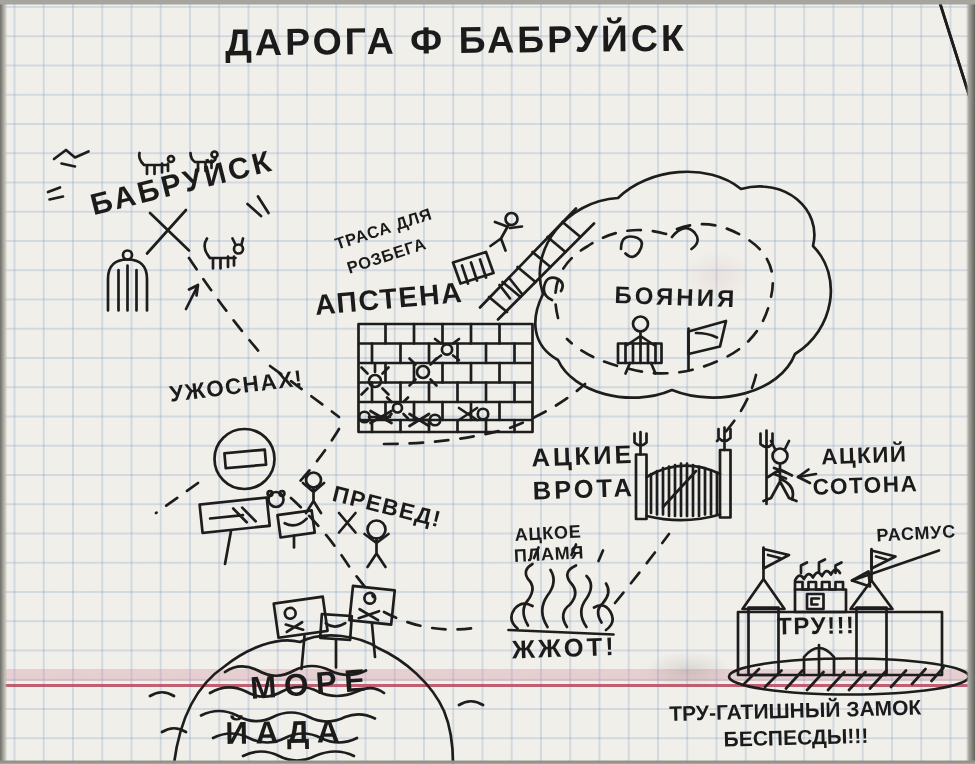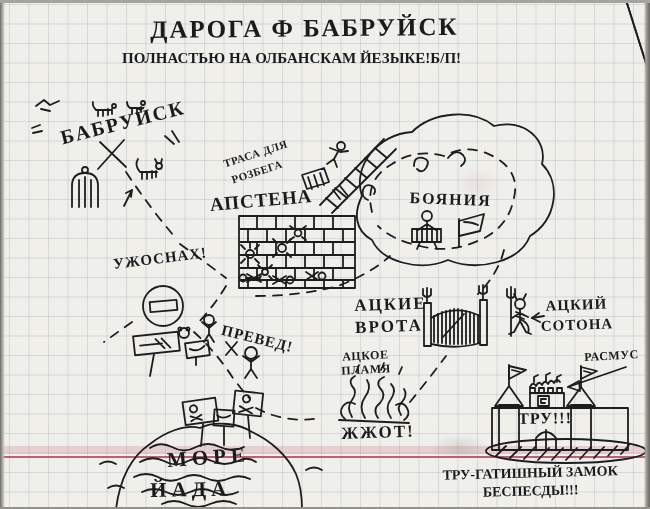--- a/index.html
+++ b/index.html
@@ -1,17 +1,17 @@
 <!DOCTYPE html>
 <html><head>
 <meta charset="utf-8">
 <style>
   html,body{margin:0;padding:0;background:#777;}
   .page{position:relative;width:650px;height:509px;overflow:hidden;background:#f0efe9;
-        font-family:Liberation Serif, serif;}
+        font-family:Liberation Sans, sans-serif;}
   .paper{position:absolute;inset:0;
     background-image:
       linear-gradient(to right, rgba(122,152,198,.26) 1px, transparent 1px),
       linear-gradient(to bottom, rgba(122,152,198,.26) 1px, transparent 1px);
     background-size:19.5px 19.5px;background-position:9px 4px;}
   .margin-band{position:absolute;left:0;top:446px;width:650px;height:8px;
     background:rgba(205,125,145,.28);}
   .margin-line{position:absolute;left:0;top:456px;width:650px;height:2.4px;
     background:rgba(181,71,93,.85);}
   .smudge1{position:absolute;left:420px;top:430px;width:78px;height:34px;
@@ -244,21 +244,20 @@
       </g>
     </g>
 
     <g>
       <path d="M626,0 L650,0 L650,76 Z" fill="#e8e7e0" stroke="none"></path>
       <path d="M626,0 L650,76" stroke="#8b8a83" stroke-width="2"></path>
     </g>
   </svg>
 
   <div class="lbl" style="left:150px;top:14px;font-size:25px;letter-spacing:2px;transform:rotate(-0.6deg);">ДАРОГА Ф БАБРУЙСК</div>
-  <div class="lbl" style="left:122px;top:49px;font-size:15px;letter-spacing:0px;">ПОЛНАСТЬЮ НА ОЛБАНСКАМ ЙЕЗЫКЕ!Б/П!</div>
 
   <div class="lbl" style="left:58px;top:126px;font-size:20px;letter-spacing:2px;transform:rotate(-14deg);">БАБРУЙСК</div>
   <div class="lbl" style="left:222px;top:158px;font-size:11px;letter-spacing:0.5px;transform:rotate(-18deg);">ТРАСА ДЛЯ</div>
   <div class="lbl" style="left:230px;top:174px;font-size:11px;letter-spacing:0.5px;transform:rotate(-18deg);">РОЗБЕГА</div>
   <div class="lbl" style="left:209px;top:193px;font-size:19px;letter-spacing:1px;transform:rotate(-5deg);">АПСТЕНА</div>
   <div class="lbl" style="left:410px;top:188px;font-size:16px;letter-spacing:2px;transform:rotate(2deg);">БОЯНИЯ</div>
   <div class="lbl" style="left:112px;top:255px;font-size:15px;letter-spacing:1px;transform:rotate(-7deg);">УЖОСНАХ!</div>
   <div class="lbl" style="left:224px;top:321px;font-size:15px;letter-spacing:1px;transform:rotate(14deg);">ПРЕВЕД!</div>
   <div class="lbl" style="left:354px;top:295px;font-size:17px;letter-spacing:2px;transform:rotate(-2deg);line-height:1.3;">АЦКИЕ
 ВРОТА</div>

